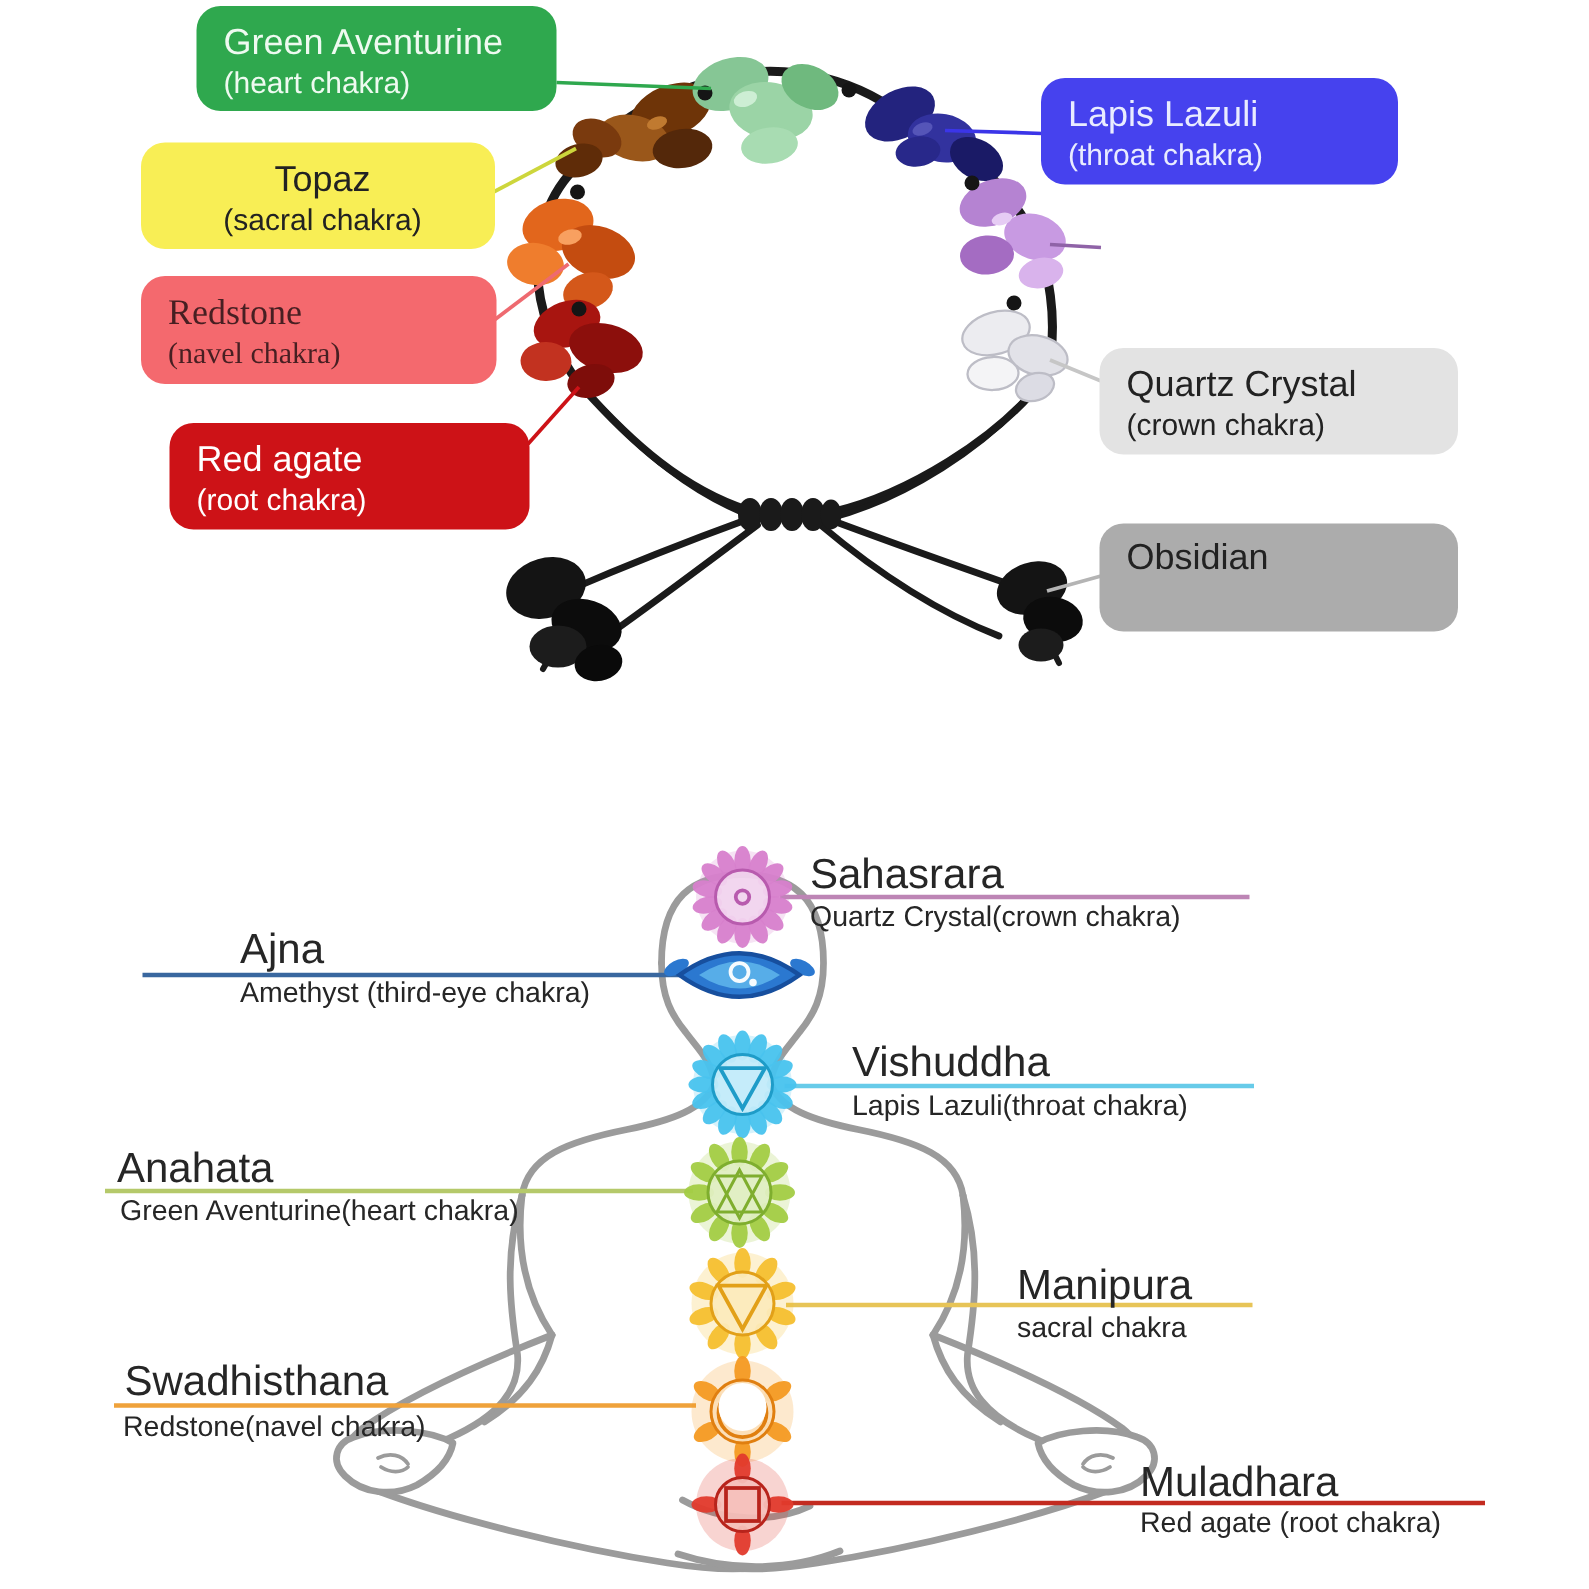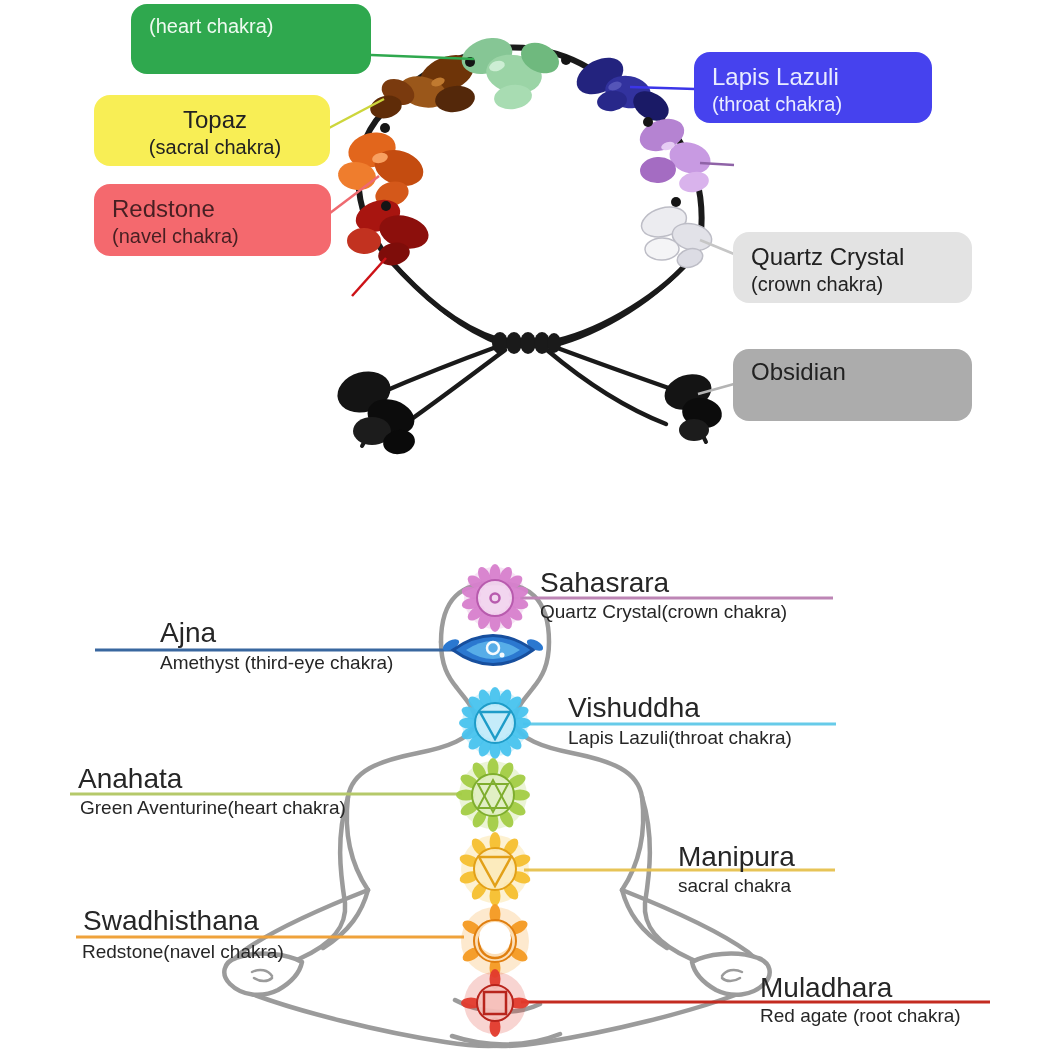--- a/index.html
+++ b/index.html
@@ -294,29 +294,34 @@
           <ellipse cx="471" cy="1003" rx="10" ry="5.5" fill="#e13a2c" opacity="0.95" transform="rotate(180 471 1003)"></ellipse>
           <circle cx="495" cy="1003" r="18" fill="#ffffff" opacity="0.9"></circle>
           <circle cx="495" cy="1003" r="18" fill="#e13a2c" opacity="0.3"></circle>
           <circle cx="495" cy="1003" r="18" fill="none" stroke="#b8241c" stroke-width="2"></circle>
           <rect x="484" y="992" width="22" height="22" fill="none" stroke="#b8241c" stroke-width="2.5"></rect>
         </g>
       </g>
   </svg>
 
   <div class="callout L0" style="background: rgb(47, 168, 78); color: rgb(238, 250, 240);">
+    <div class="t1">Green Aventurine</div>
     <div class="t2">(heart chakra)</div>
   </div>
   <div class="callout L1" style="background: rgb(248, 238, 85); color: rgb(34, 34, 34); text-align: center;">
     <div class="t1">Topaz</div>
     <div class="t2">(sacral chakra)</div>
   </div>
-  <div class="callout L2" style="background: rgb(244, 105, 110); color: rgb(71, 31, 34);">
+  <div class="callout L2" style="background: rgb(244, 105, 110); color: rgb(71, 31, 34); font-family: Liberation Serif, serif;">
     <div class="t1">Redstone</div>
     <div class="t2">(navel chakra)</div>
+  </div>
+  <div class="callout L3" style="background: rgb(205, 18, 23); color: rgb(255, 255, 255);">
+    <div class="t1">Red agate</div>
+    <div class="t2">(root chakra)</div>
   </div>
   <div class="callout L4" style="background: rgb(70, 66, 238); color: rgb(233, 236, 255);">
     <div class="t1">Lapis Lazuli</div>
     <div class="t2">(throat chakra)</div>
   </div>
   <div class="callout L6" style="background: rgb(227, 227, 227); color: rgb(34, 34, 34);">
     <div class="t1">Quartz Crystal</div>
     <div class="t2">(crown chakra)</div>
   </div>
   <div class="callout L7" style="background: rgb(172, 172, 172); color: rgb(34, 34, 34);">

